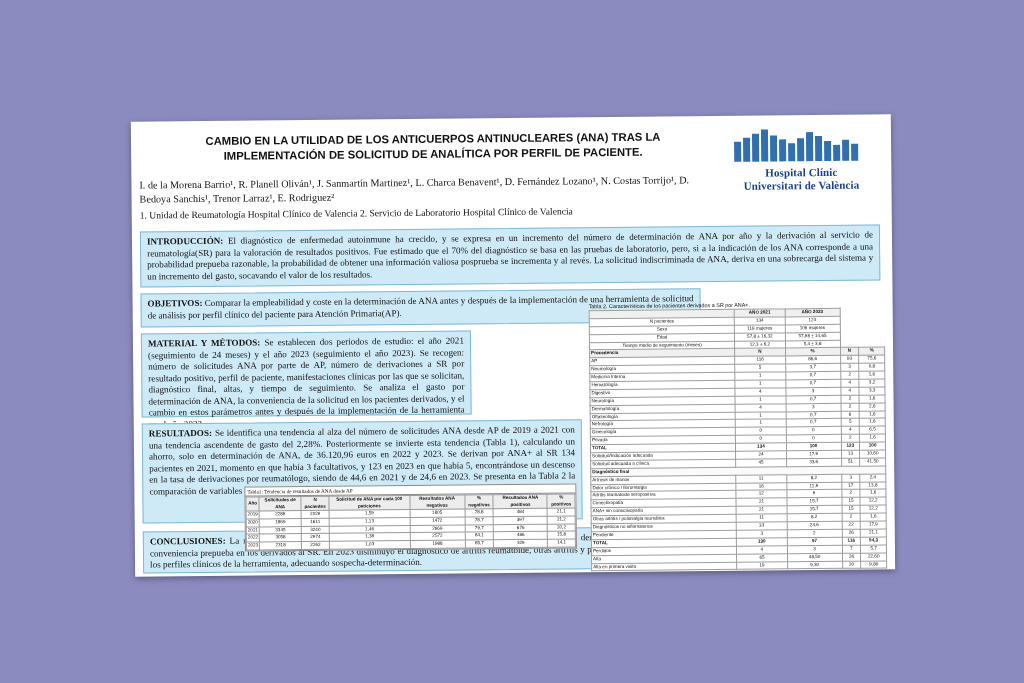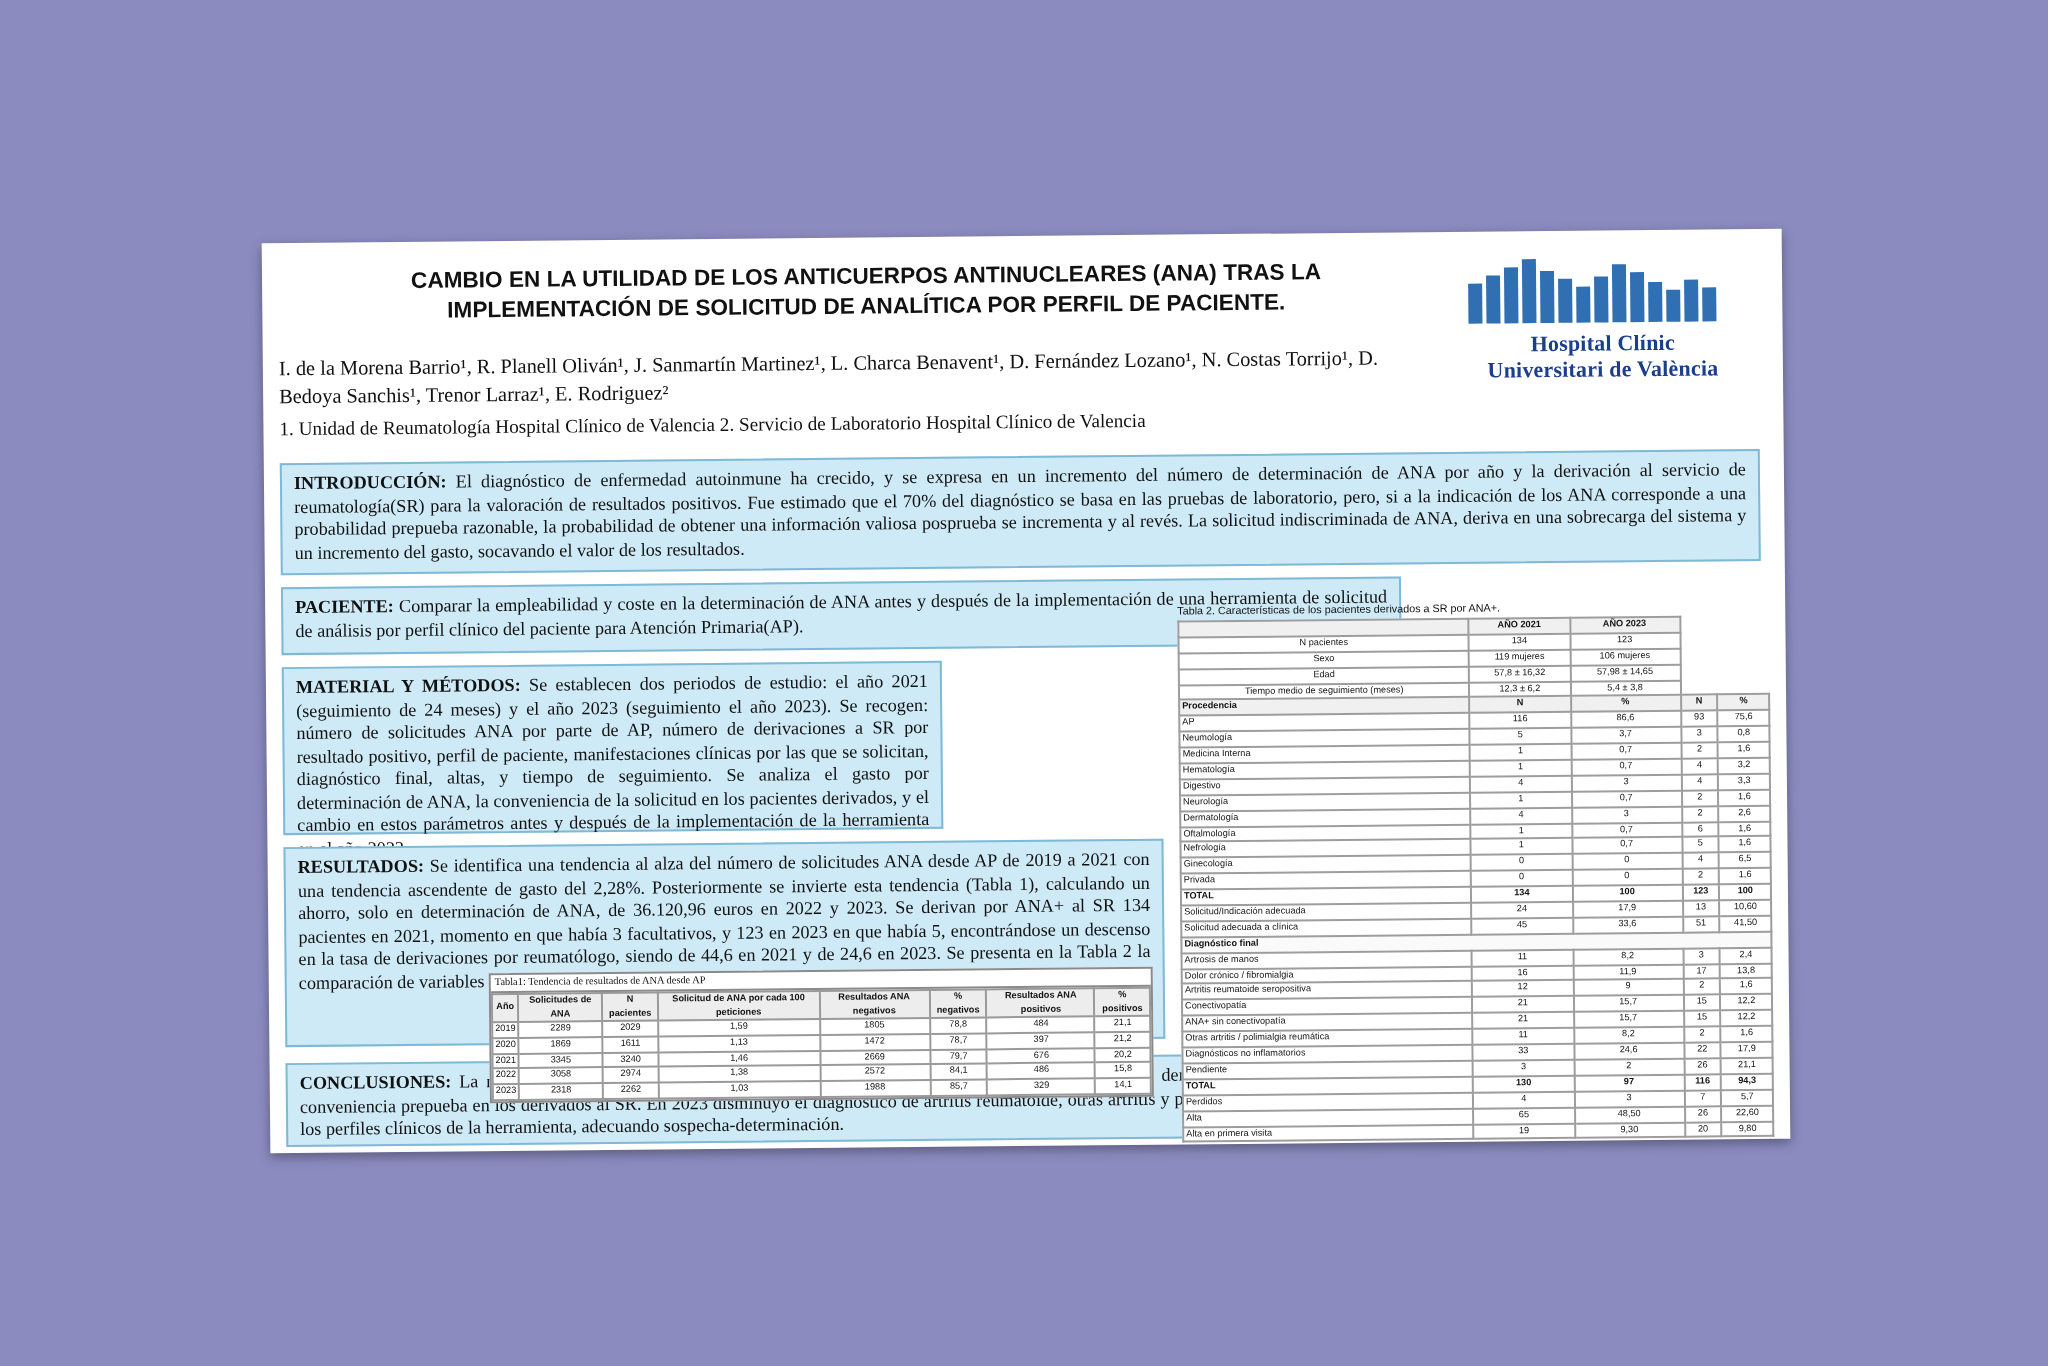--- a/index.html
+++ b/index.html
@@ -130,21 +130,21 @@
           <div>Hospital Clínic</div>
           <div>Universitari de València</div>
         </div>
       </div>
 
       <div class="box" id="intro">
         <span class="lead">INTRODUCCIÓN:</span><span> El diagnóstico de enfermedad autoinmune ha crecido, y se expresa en un incremento del número de determinación de ANA por año y la derivación al servicio de reumatología(SR) para la valoración de resultados positivos. Fue estimado que el 70% del diagnóstico se basa en las pruebas de laboratorio, pero, si a la indicación de los ANA corresponde a una probabilidad prepueba razonable, la probabilidad de obtener una información valiosa posprueba se incrementa y al revés. La solicitud indiscriminada de ANA, deriva en una sobrecarga del sistema y un incremento del gasto, socavando el valor de los resultados.</span>
       </div>
 
       <div class="box" id="objetivos">
-        <span class="lead">PACIENTE:</span><span> Comparar la empleabilidad y coste en la determinación de ANA antes y después de la implementación de una herramienta de solicitud de análisis por perfil clínico del paciente para Atención Primaria(AP).</span>
+        <span class="lead">OBJETIVOS:</span><span> Comparar la empleabilidad y coste en la determinación de ANA antes y después de la implementación de una herramienta de solicitud de análisis por perfil clínico del paciente para Atención Primaria(AP).</span>
       </div>
 
       <div class="box" id="material">
         <span class="lead">MATERIAL Y MÉTODOS:</span><span> Se establecen dos periodos de estudio: el año 2021 (seguimiento de 24 meses) y el año 2023 (seguimiento el año 2023). Se recogen: número de solicitudes ANA por parte de AP, número de derivaciones a SR por resultado positivo, perfil de paciente, manifestaciones clínicas por las que se solicitan, diagnóstico final, altas, y tiempo de seguimiento. Se analiza el gasto por determinación de ANA, la conveniencia de la solicitud en los pacientes derivados, y el cambio en estos parámetros antes y después de la implementación de la herramienta en el año 2022</span>
       </div>
 
       <div class="box" id="resultados">
         <span class="lead">RESULTADOS:</span><span> Se identifica una tendencia al alza del número de solicitudes ANA desde AP de 2019 a 2021 con una tendencia ascendente de gasto del 2,28%. Posteriormente se invierte esta tendencia (Tabla 1), calculando un ahorro, solo en determinación de ANA, de 36.120,96 euros en 2022 y 2023. Se derivan por ANA+ al SR 134 pacientes en 2021, momento en que había 3 facultativos, y 123 en 2023 en que había 5, encontrándose un descenso en la tasa de derivaciones por reumatólogo, siendo de 44,6 en 2021 y de 24,6 en 2023. Se presenta en la Tabla 2 la comparación de variables de los pacientes derivados al SR en ambos periodos.</span>
       </div>
 

